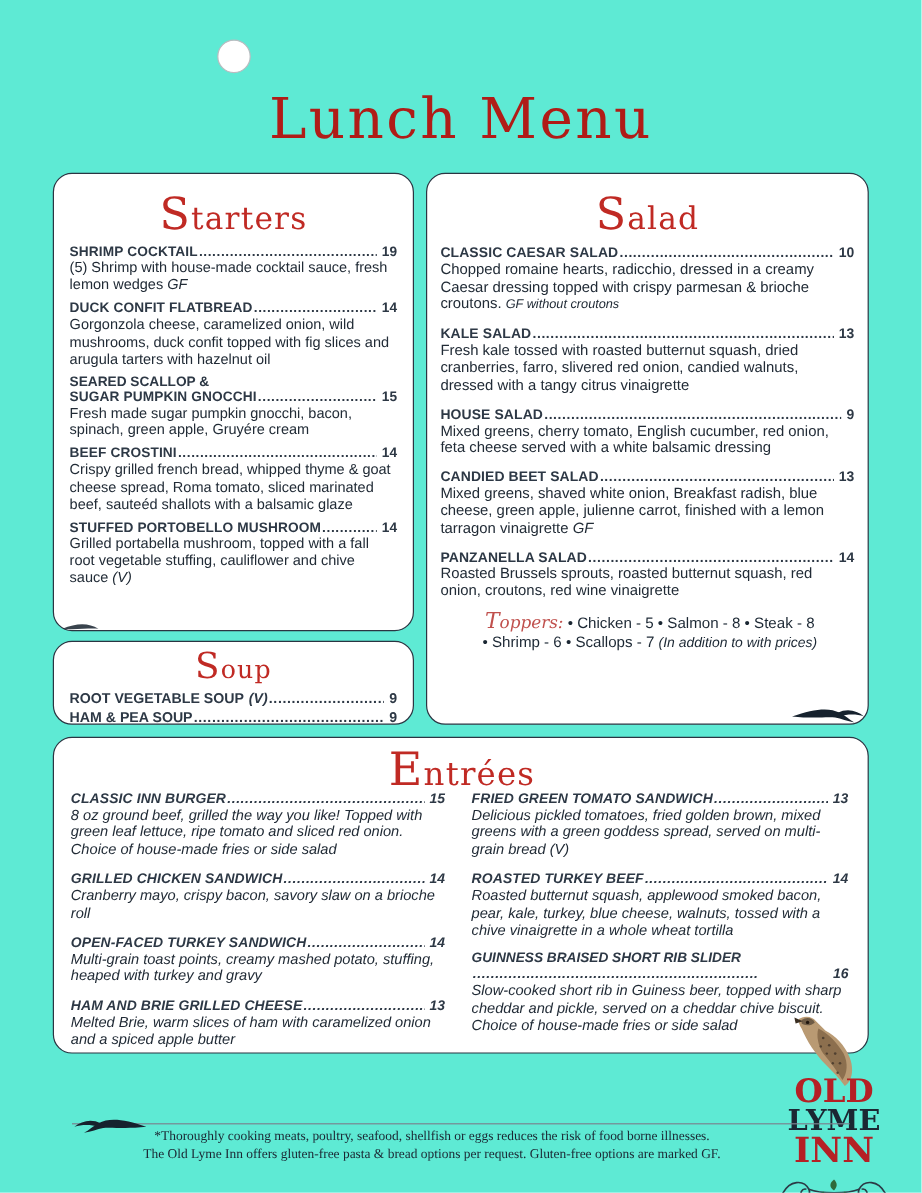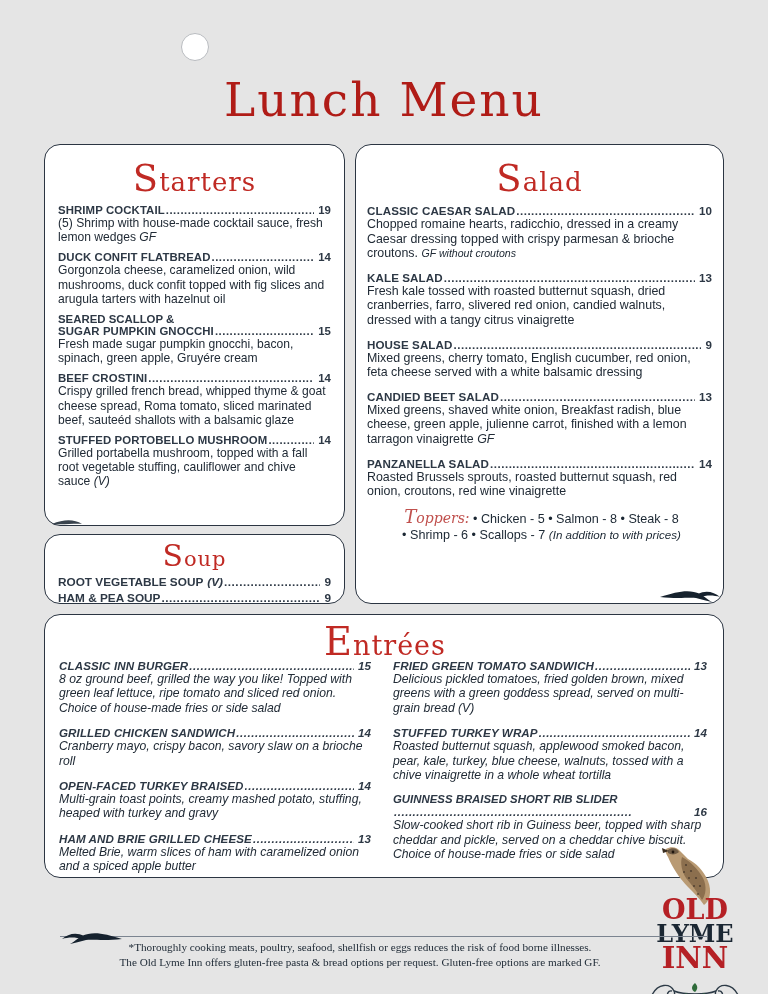--- a/index.html
+++ b/index.html
@@ -3,21 +3,21 @@
 <meta charset="utf-8">
 <style>
   * { box-sizing: border-box; margin: 0; padding: 0; }
   html, body {
     width: 768px; height: 994px;
     background: #ffffff;
     font-family: "Liberation Sans", sans-serif;
     color: #1b2733;
     overflow: hidden;
   }
-  .page { position: relative; width: 768px; height: 994px; background: #e5e5e5; }
+  .page { position: relative; width: 768px; height: 994px; background: #5eead4; }
 
   
   .punch-hole {
     position: absolute; left: 181px; top: 33px;
     width: 28px; height: 28px; border-radius: 50%;
     border: 1.4px solid #b9bcc0; background: #fff;
   }
 
   
   .main-title {
@@ -355,21 +355,21 @@
           <div class="item-head">
             <span class="item-name">GRILLED CHICKEN SANDWICH</span>
             <span class="leader">.................................................................</span>
             <span class="price">14</span>
           </div>
           <div class="item-desc">Cranberry mayo, crispy bacon, savory slaw on a brioche roll</div>
         </div>
 
         <div class="entree-item">
           <div class="item-head">
-            <span class="item-name">OPEN-FACED TURKEY BRAISED</span>
+            <span class="item-name">OPEN-FACED TURKEY SANDWICH</span>
             <span class="leader">.................................................................</span>
             <span class="price">14</span>
           </div>
           <div class="item-desc">Multi-grain toast points, creamy mashed potato, stuffing, heaped with turkey and gravy</div>
         </div>
 
         <div class="entree-item">
           <div class="item-head">
             <span class="item-name">HAM AND BRIE GRILLED CHEESE</span>
             <span class="leader">.................................................................</span>
@@ -384,21 +384,21 @@
           <div class="item-head">
             <span class="item-name">FRIED GREEN TOMATO SANDWICH</span>
             <span class="leader">.................................................................</span>
             <span class="price">13</span>
           </div>
           <div class="item-desc">Delicious pickled tomatoes, fried golden brown, mixed greens with a green goddess spread, served on multi-grain bread (V)</div>
         </div>
 
         <div class="entree-item">
           <div class="item-head">
-            <span class="item-name">STUFFED TURKEY WRAP</span>
+            <span class="item-name">ROASTED TURKEY BEEF</span>
             <span class="leader">.................................................................</span>
             <span class="price">14</span>
           </div>
           <div class="item-desc">Roasted butternut squash, applewood smoked bacon, pear, kale, turkey, blue cheese, walnuts, tossed with a chive vinaigrette in a whole wheat tortilla</div>
         </div>
 
         <div class="entree-item">
           <div class="name-line">GUINNESS BRAISED SHORT RIB SLIDER</div>
           <div class="leader-row">
             <span class="leader">................................................................</span>

